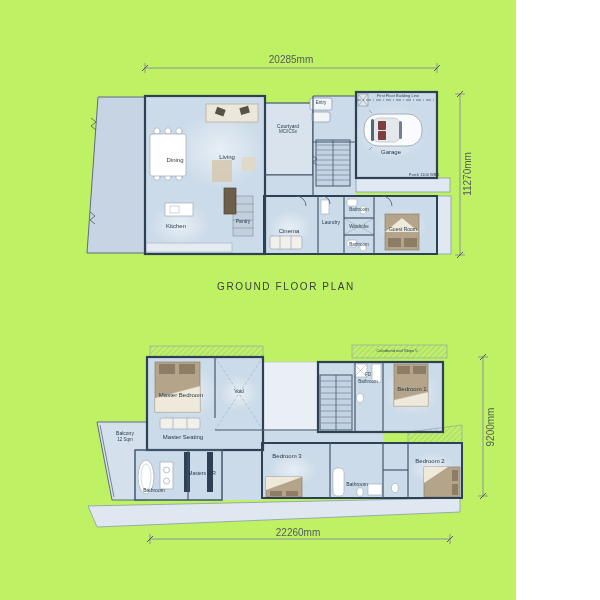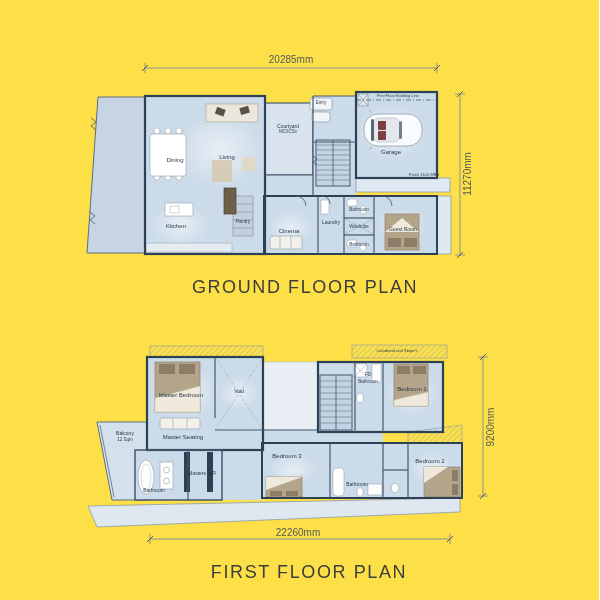--- a/index.html
+++ b/index.html
@@ -1,27 +1,27 @@
 <!DOCTYPE html>
 <html><head>
 <meta charset="utf-8">
 <style>
   html,body{margin:0;padding:0;background:#ffffff;}
-  .canvas{position:relative;width:599px;height:600px;background:#fde047;overflow:hidden;
+  .canvas{position:relative;width:516px;height:600px;background:#bef264;overflow:hidden;
           font-family:"Liberation Sans",sans-serif;}
   .plan-svg{position:absolute;left:0;}
   .labels{position:absolute;left:0;top:0;width:600px;height:600px;pointer-events:none;}
   .lbl{position:absolute;transform:translate(-50%,-50%);white-space:nowrap;
        color:#29394a;line-height:1;}
   .s6{font-size:6px;}
   .s5{font-size:5px;}
   .s4{font-size:4.5px;color:#33434f;}
   .dim{font-size:10px;color:#55595e;}
   .rot{transform:translate(-50%,-50%) rotate(-90deg);}
-  .title{font-size:18px;letter-spacing:1.6px;color:#3d3d3d;margin-left:19px;}
+  .title{font-size:10px;letter-spacing:1.6px;color:#3d3d3d;}
 </style>
 </head>
 <body>
 
 <div class="canvas">
 
   <svg class="plan-svg" style="top:0" width="600" height="315" viewBox="0 0 600 315">
     <defs>
       <radialGradient id="glowG" cx="50%" cy="50%" r="50%">
         <stop offset="0%" stop-color="#ffffff" stop-opacity="0.55"></stop>
@@ -365,15 +365,14 @@
     <span class="lbl s5" style="left:154px;top:490px">Bathroom</span>
     <span class="lbl s5" style="left:202px;top:473px">Masters WR</span>
     <span class="lbl s4" style="left:368px;top:375px">FD</span>
     <span class="lbl s4" style="left:368px;top:382px">Bathroom</span>
     <span class="lbl s6" style="left:412px;top:389px">Bedroom 1</span>
     <span class="lbl s6" style="left:287px;top:456px">Bedroom 3</span>
     <span class="lbl s5" style="left:357px;top:484px">Bathroom</span>
     <span class="lbl s6" style="left:430px;top:461px">Bedroom 2</span>
     <span class="lbl dim" style="left:298px;top:533px">22260mm</span>
     <span class="lbl dim rot" style="left:491px;top:427px">9200mm</span>
-    <span class="lbl title" style="left:290px;top:572px">FIRST FLOOR PLAN</span>
   </div>
 </div>
 
 </body></html>

